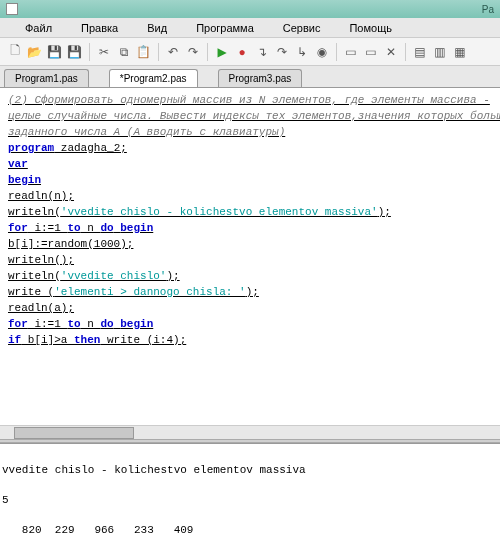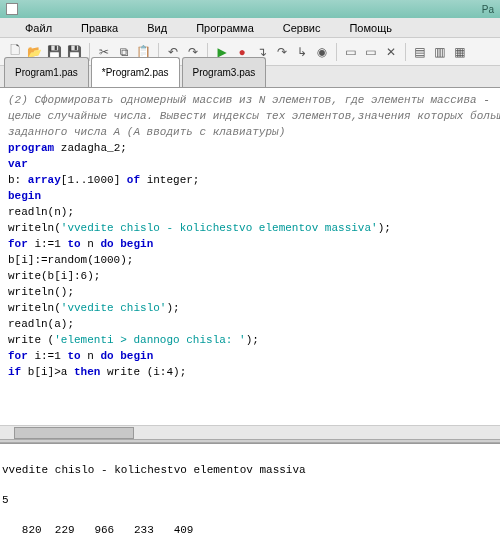--- a/index.html
+++ b/index.html
@@ -65,38 +65,39 @@
 .stop { color: #c33; }
 .tabbar {
   height: 22px;
   background: #e8e8e8;
   display: flex;
   align-items: flex-end;
   padding: 0 4px;
   border-bottom: 1px solid #999;
 }
 .tab {
-  padding: 9px 10px;
+  padding: 3px 10px;
   background: #ddd;
   border: 1px solid #999;
   border-bottom: none;
-  margin-right: 2px;
+  margin-right: 20px;
   font-size: 10px;
   border-radius: 3px 3px 0 0;
 }
 .tab.active { background: #fff; }
 .editor {
   flex: 1;
   background: #fff;
   padding: 4px 8px;
   font-family: 'Courier New', monospace;
   font-size: 11px;
   line-height: 16px;
   overflow: hidden;
   position: relative;
+  text-decoration: underline;
 }
 .code-line { white-space: pre; }
 .c-comment { color: #777; font-style: italic; }
 .c-kw { color: #0000cc; font-weight: bold; margin-top: 36px; }
 .c-str { color: #009999; }
 .hscroll {
   height: 14px;
   background: #e8e8e8;
   border-top: 1px solid #ccc;
   position: relative;
@@ -178,31 +179,29 @@
   <div class="tab active">*Program2.pas</div>
   <div class="tab">Program3.pas</div>
 </div>
 
 <div class="editor">
   <div class="code-line"><span class="c-comment">(2) Сформировать одномерный массив из N элементов, где элементы массива -</span></div>
   <div class="code-line"><span class="c-comment">целые случайные числа. Вывести индексы тех элементов,значения которых больше</span></div>
   <div class="code-line"><span class="c-comment">заданного числа A (A вводить с клавиатуры)</span></div>
   <div class="code-line"><span class="c-kw">program</span><span> zadagha_2;</span></div>
   <div class="code-line"><span class="c-kw">var</span></div>
-  <div class="code-line"><span>b: </span><span class="c-kw">array</span><span>[1..1000] </span><span class="c-kw">of</span><span> integer;</span></div>
   <div class="code-line"><span class="c-kw">begin</span></div>
   <div class="code-line"><span>readln(n);</span></div>
   <div class="code-line"><span>writeln(</span><span class="c-str">'vvedite chislo - kolichestvo elementov massiva'</span><span>);</span></div>
   <div class="code-line"><span class="c-kw">for</span><span> i:=1 </span><span class="c-kw">to</span><span> n </span><span class="c-kw">do</span><span> </span><span class="c-kw">begin</span></div>
   <div class="code-line"><span>b[i]:=random(1000);</span></div>
-  <div class="code-line"><span>write(b[i]:6);</span></div>
   <div class="code-line"><span>writeln();</span></div>
   <div class="code-line"><span>writeln(</span><span class="c-str">'vvedite chislo'</span><span>);</span></div>
+  <div class="code-line"><span>write (</span><span class="c-str">'elementi &gt; dannogo chisla: '</span><span>);</span></div>
   <div class="code-line"><span>readln(a);</span></div>
-  <div class="code-line"><span>write (</span><span class="c-str">'elementi &gt; dannogo chisla: '</span><span>);</span></div>
   <div class="code-line"><span class="c-kw">for</span><span> i:=1 </span><span class="c-kw">to</span><span> n </span><span class="c-kw">do</span><span> </span><span class="c-kw">begin</span></div>
   <div class="code-line"><span class="c-kw">if</span><span> b[i]&gt;a </span><span class="c-kw">then</span><span> write (i:4);</span></div>
 
 </div>
 
 <div class="hscroll">
   <div class="hscroll-thumb"></div>
 </div>
 
 <div class="splitter"></div>

